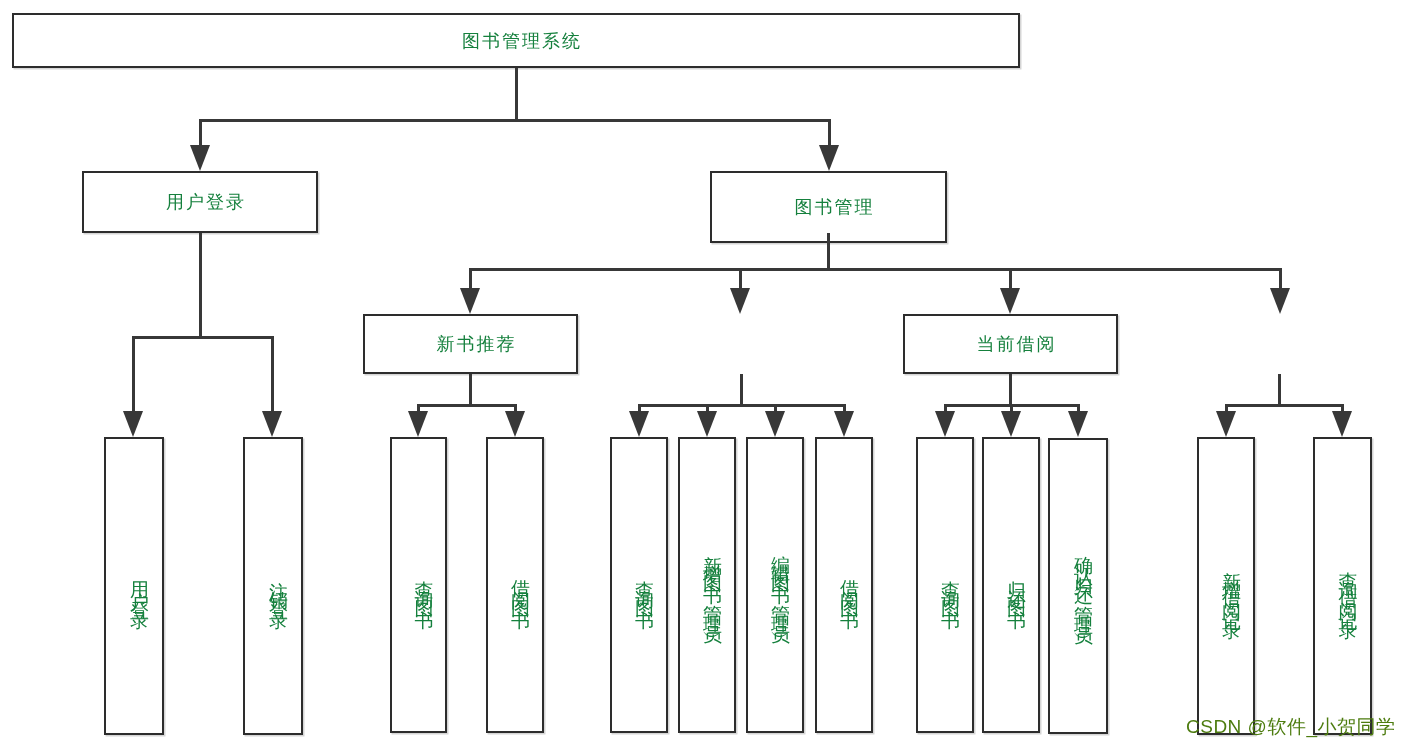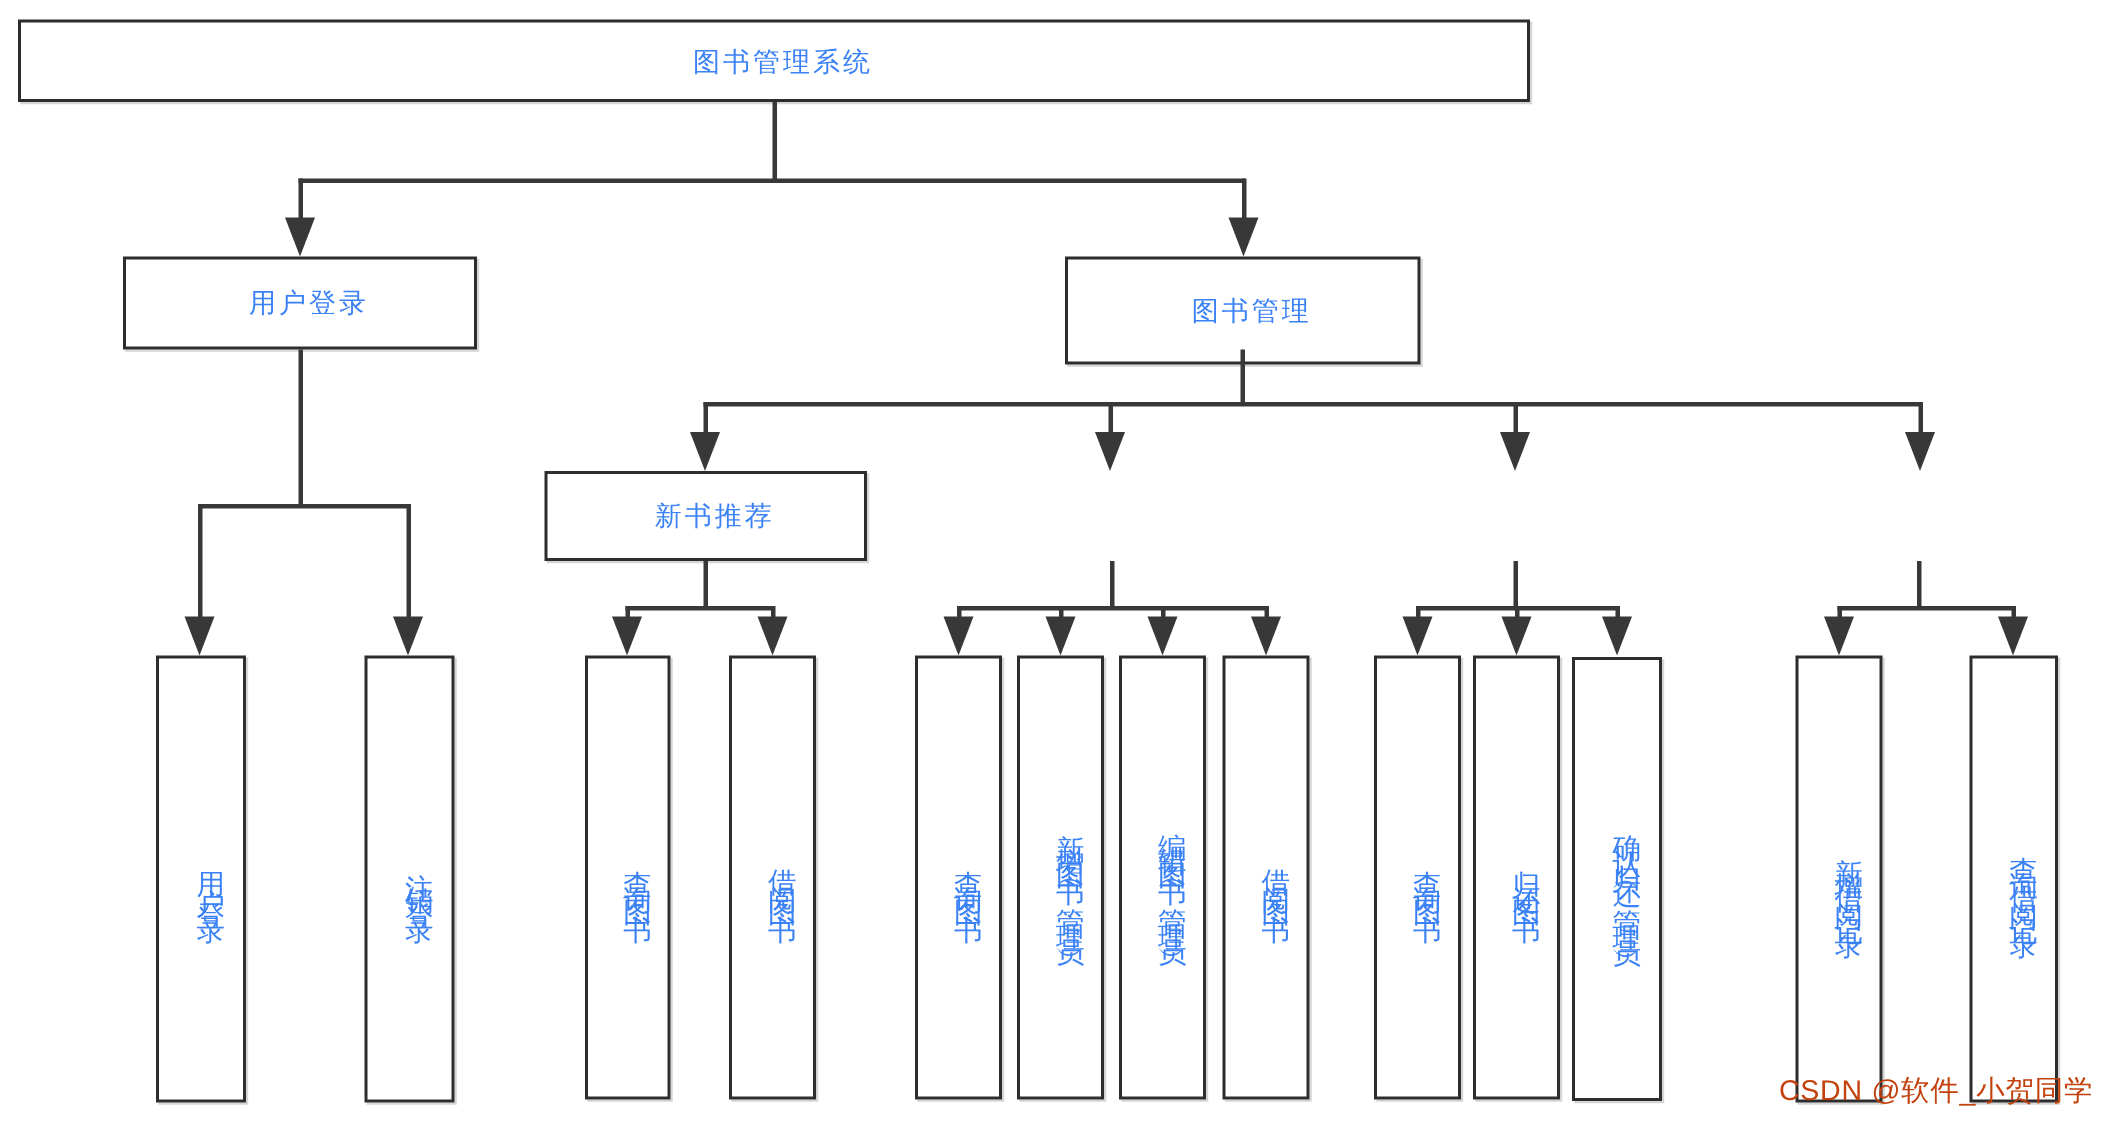--- a/index.html
+++ b/index.html
@@ -9,21 +9,21 @@
     background:#ffffff;
     font-family:"Liberation Sans","DejaVu Sans",sans-serif;
     overflow:hidden;
   }
   .box{
     position:absolute;
     box-sizing:border-box;
     background:#ffffff;
     border:2.5px solid #2d2d2d;
     display:flex;align-items:center;justify-content:center;
-    color:#3b82f6;
+    color:#15803d;
     box-shadow:1.5px 1.5px 0 rgba(150,150,150,.40);
     padding-left:12px;
   }
   .hbox{font-size:18px;letter-spacing:2px;}
   .vbox{
     writing-mode:vertical-rl;
     text-orientation:mixed;
     font-size:19px;
     letter-spacing:10px;
     line-height:1;
@@ -34,21 +34,21 @@
     position:absolute;width:0;height:0;
     border-left:10px solid transparent;
     border-right:10px solid transparent;
     border-top:26px solid #383838;
   }
   .watermark{
     position:absolute;
     left:1186px;top:714px;
     font-size:19px;
     letter-spacing:.5px;
-    color:#c2410c;
+    color:#4d7c0f;
     white-space:nowrap;
     z-index:9;
   }
 </style>
 </head>
 <body>
 
 <div id="stage">
 
   <div class="box hbox" style="left:12px;top:13px;width:1008px;height:55px">图书管理系统</div>
@@ -75,20 +75,21 @@
   <div class="vline" style="left:469px;top:268px;height:22px"></div>
   <div class="arrow" style="left:460px;top:288px"></div>
   <div class="vline" style="left:739px;top:268px;height:22px"></div>
   <div class="arrow" style="left:730px;top:288px"></div>
   <div class="vline" style="left:1009px;top:268px;height:22px"></div>
   <div class="arrow" style="left:1000px;top:288px"></div>
   <div class="vline" style="left:1279px;top:268px;height:22px"></div>
   <div class="arrow" style="left:1270px;top:288px"></div>
 
   <div class="box hbox" style="left:363px;top:314px;width:215px;height:60px">新书推荐</div>
+  <div class="box hbox" style="left:903px;top:314px;width:215px;height:60px">当前借阅</div>
 
   <div class="vline" style="left:469px;top:374px;height:32px"></div>
   <div class="hline" style="left:417px;top:404px;width:99px"></div>
   <div class="vline" style="left:417px;top:404px;height:10px"></div>
   <div class="arrow" style="left:408px;top:411px"></div>
   <div class="vline" style="left:514px;top:404px;height:10px"></div>
   <div class="arrow" style="left:505px;top:411px"></div>
 
   <div class="vline" style="left:740px;top:374px;height:32px"></div>
   <div class="hline" style="left:638px;top:404px;width:207px"></div>

